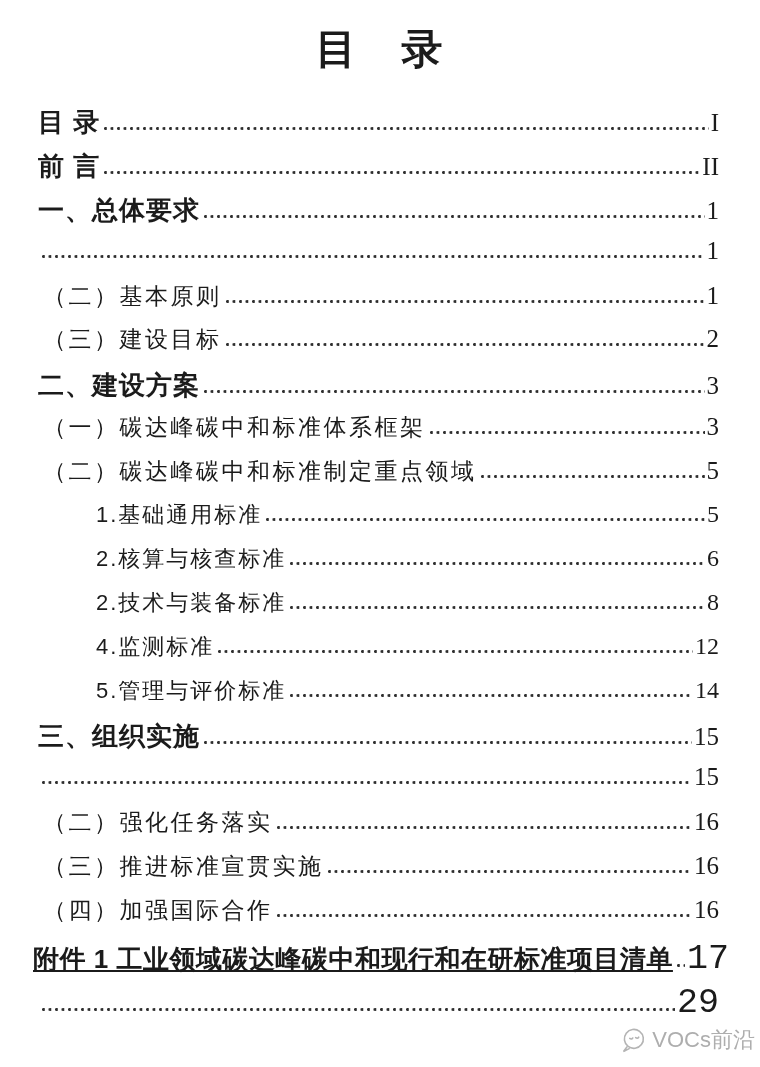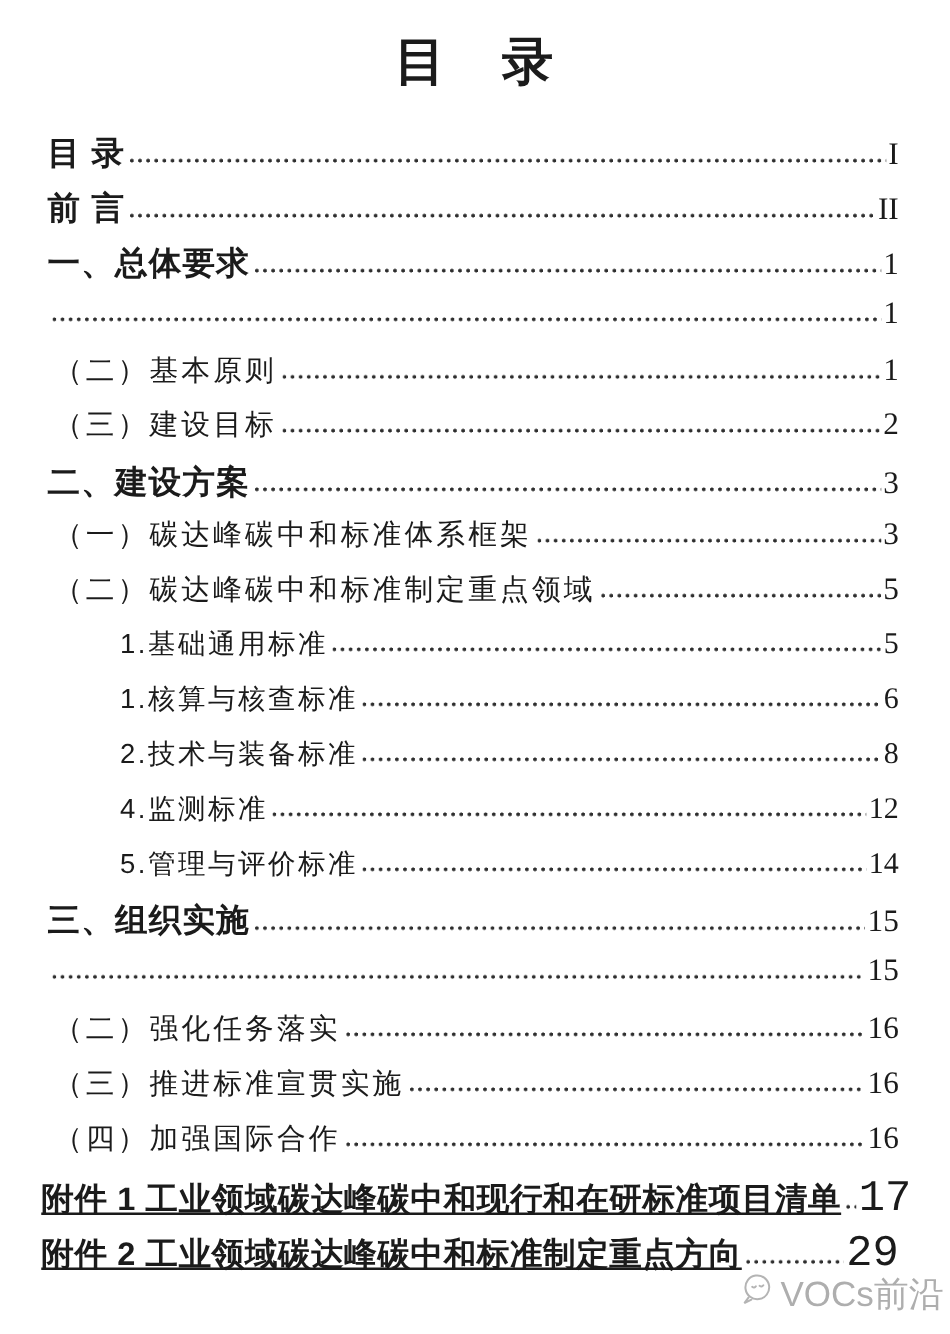--- a/index.html
+++ b/index.html
@@ -70,24 +70,24 @@
     font-size:25px;
     white-space:nowrap;
   }
   .h3 .pagenum{font-size:24px;}
   .appendix .pagenum{font-size:35px;font-family:Liberation Mono, monospace;}
   .watermark{
     position:absolute;
     right:5px;
     bottom:12px;
     display:flex;
-    align-items:flex-start;
+    align-items:center;
     gap:3px;
     color:#aeaeae;
-    font-size:28px;
+    font-size:22px;
     font-family:"Liberation Sans","DejaVu Sans",sans-serif;
   }
   .watermark svg{display:block;}
 </style>
 </head>
 <body>
 
 <div class="page">
 
   <h1 class="title">目　录</h1>
@@ -136,21 +136,21 @@
         <span class="label">（二）碳达峰碳中和标准制定重点领域</span>
         <span class="dots"></span>
         <span class="pagenum">5</span>
       </div>
       <div class="row h3">
         <span class="label">1.基础通用标准</span>
         <span class="dots"></span>
         <span class="pagenum">5</span>
       </div>
       <div class="row h3">
-        <span class="label">1.核算与核查标准</span>
+        <span class="label">2.核算与核查标准</span>
         <span class="dots"></span>
         <span class="pagenum">6</span>
       </div>
       <div class="row h3">
         <span class="label">2.技术与装备标准</span>
         <span class="dots"></span>
         <span class="pagenum">8</span>
       </div>
       <div class="row h3">
         <span class="label">4.监测标准</span>
@@ -185,21 +185,20 @@
         <span class="label">（四）加强国际合作</span>
         <span class="dots"></span>
         <span class="pagenum">16</span>
       </div>
       <div class="row appendix">
         <span class="label">附件 1 工业领域碳达峰碳中和现行和在研标准项目清单</span>
         <span class="dots"></span>
         <span class="pagenum">17</span>
       </div>
       <div class="row appendix">
-        <span class="label">附件 2 工业领域碳达峰碳中和标准制定重点方向</span>
         <span class="dots"></span>
         <span class="pagenum">29</span>
       </div>
     </div>
 
   <div class="watermark">
     <span>
       <svg width="32" height="28" viewBox="0 0 32 28" transform="rotate(-8)">
         <g fill="none" stroke="#b4b4b4" stroke-width="1.6" stroke-linecap="round">
           <circle cx="17" cy="13" r="9.5"></circle>

